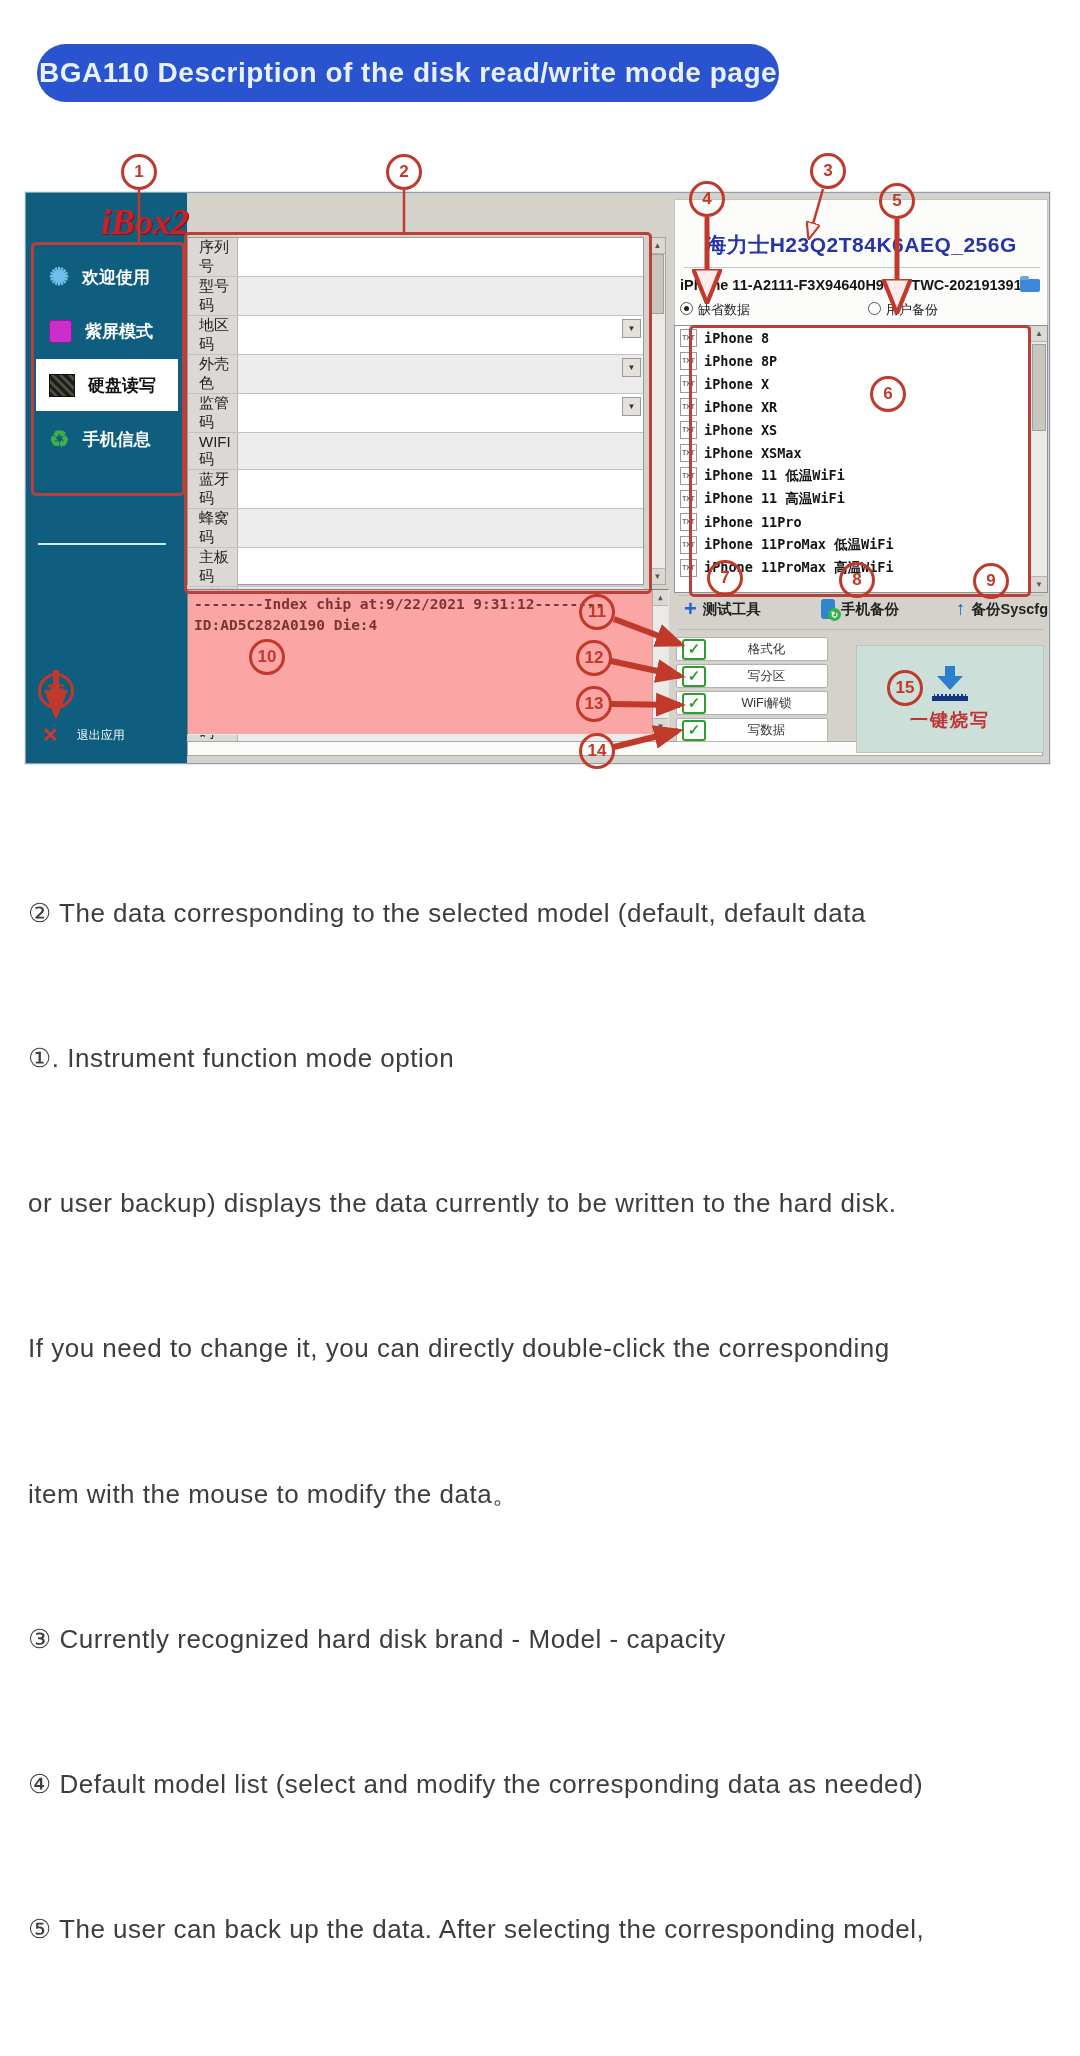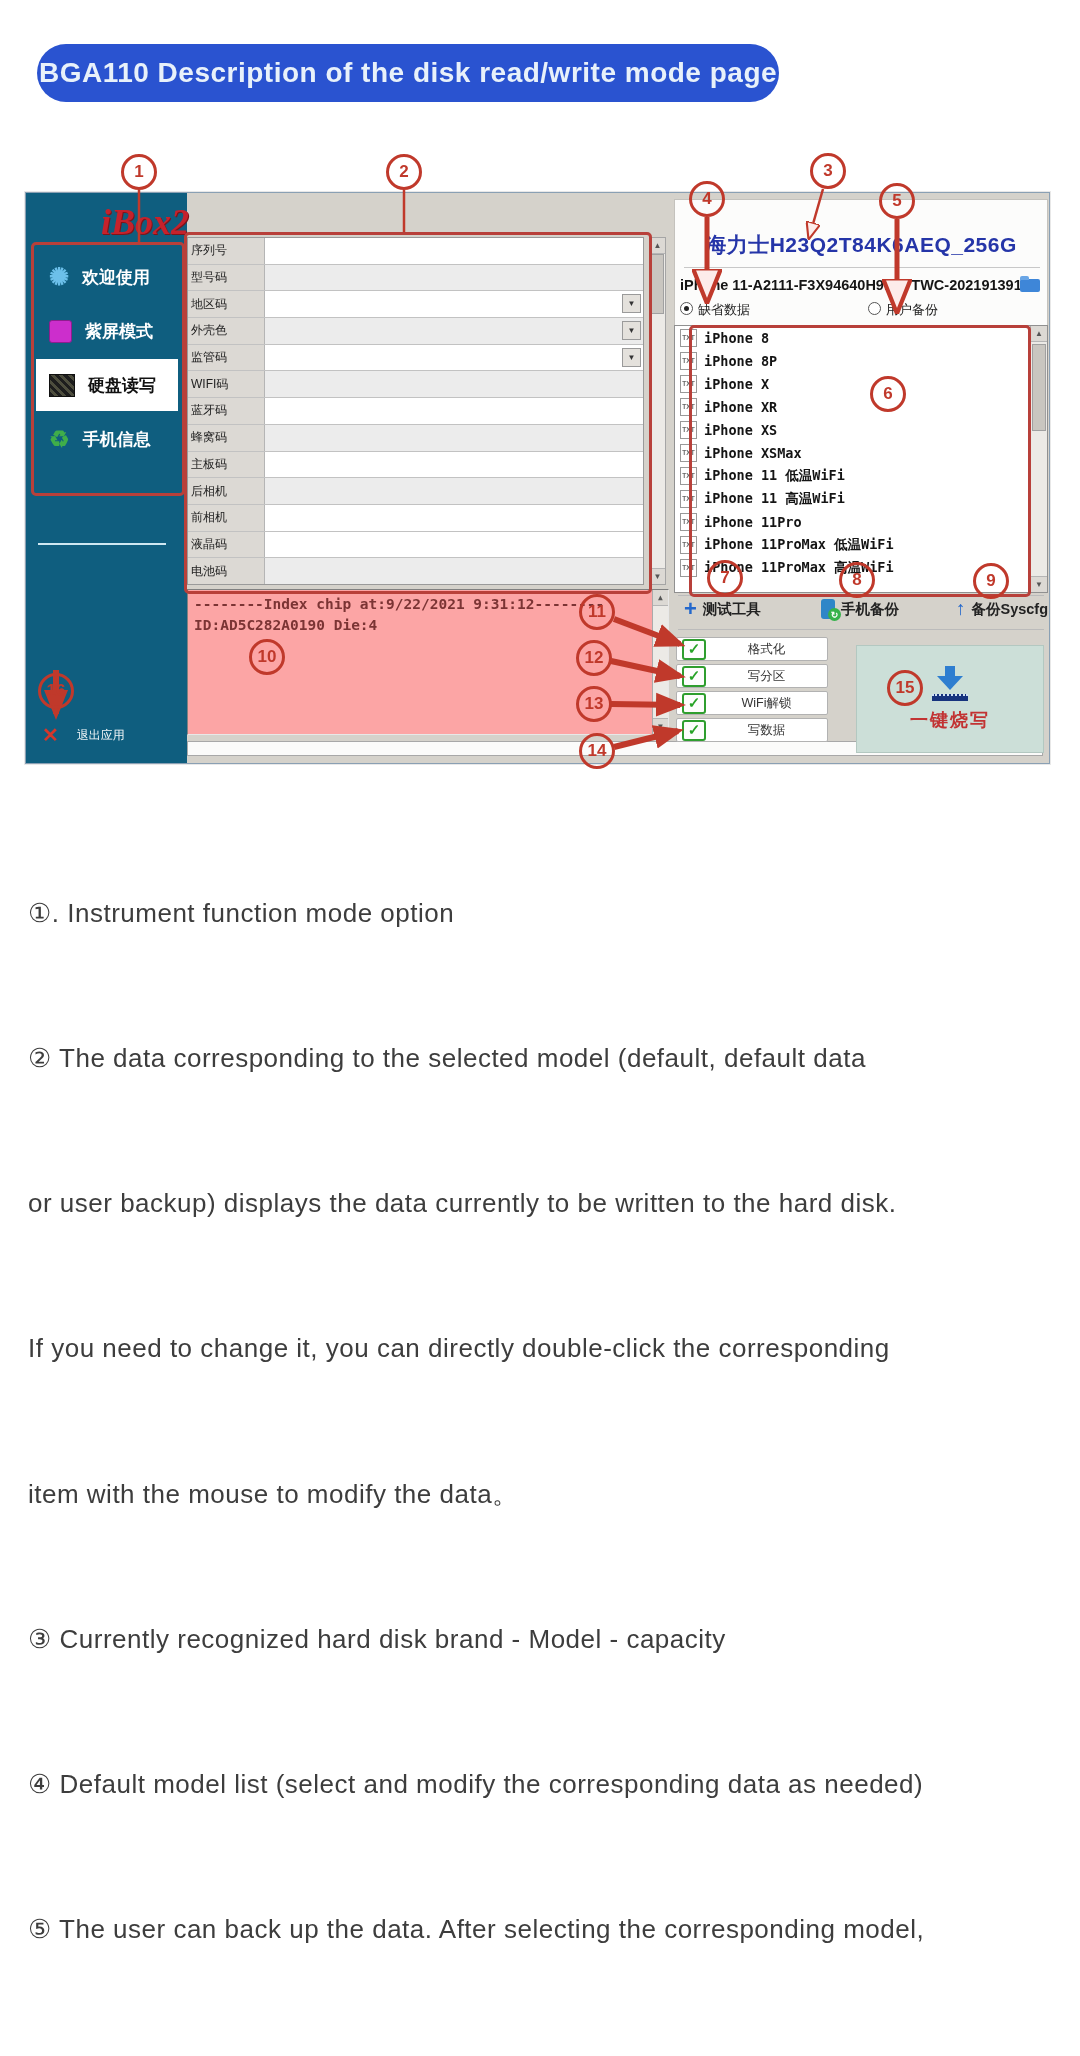--- a/index.html
+++ b/index.html
@@ -35,22 +35,22 @@
   .side-divider{left:12px;top:350px;width:128px;height:2px;background:#cfe8f2;}
   .exit-row{left:16px;top:530px;display:flex;align-items:center;gap:18px;cursor:pointer;}
   .exit-x{color:#d5372a;font-size:20px;font-weight:bold;}
   .exit-label{color:#f2f7f9;font-size:12px;}
 
   
   .form-box{left:161px;top:44px;width:457px;height:348px;border:1px solid #9a9a9a;
     display:flex;flex-direction:column;background:#fff;box-sizing:border-box;}
   .frow{flex:1;display:flex;border-bottom:1px solid #c2c2c2;}
   .frow:last-child{border-bottom:none;}
-  .flabel{width:77px;background:#dcd9d4;border-right:1px solid #b5b5b5;
-    font-size:12px;color:#222;display:flex;align-items:center;padding-left:3px;box-sizing:border-box;}
+  .flabel{width:50px;background:#dcd9d4;border-right:1px solid #b5b5b5;
+    font-size:15px;color:#222;display:flex;align-items:center;padding-left:11px;box-sizing:border-box;}
   .fvalue{flex:1;position:relative;}
   .frow.alt .fvalue{background:#ececec;}
   .dd{position:absolute;right:2px;top:3px;width:17px;height:17px;background:#e4e1dc;
     border:1px solid #9a9a9a;font-size:8px;color:#333;display:flex;align-items:center;
     justify-content:center;cursor:pointer;}
 
   
   .vscroll{background:#eceae6;border:1px solid #a5a5a5;box-sizing:border-box;}
   .sarrow{width:100%;height:15px;display:flex;align-items:center;justify-content:center;
     font-size:8px;color:#555;background:#dcd9d4;border-bottom:1px solid #b5b5b5;cursor:pointer;}
@@ -395,22 +395,22 @@
 <div class="abs ann" style="left:973px;top:563px;">9</div>
 <div class="abs ann" style="left:249px;top:639px;">10</div>
 <div class="abs ann" style="left:579px;top:594px;">11</div>
 <div class="abs ann" style="left:576px;top:640px;">12</div>
 <div class="abs ann" style="left:576px;top:686px;">13</div>
 <div class="abs ann" style="left:579px;top:733px;">14</div>
 <div class="abs ann" style="left:887px;top:670px;">15</div>
 <div class="abs ann" style="left:38px;top:633px;margin-top:40px;">16</div>
 
 <div class="abs descriptions">
+  <div>② The data corresponding to the selected model (default, default data</div>
   <div>①. Instrument function mode option</div>
-  <div>② The data corresponding to the selected model (default, default data</div>
   <div>or user backup) displays the data currently to be written to the hard disk.</div>
   <div>If you need to change it, you can directly double-click the corresponding</div>
   <div>item with the mouse to modify the data。</div>
   <div>③ Currently recognized hard disk brand - Model - capacity</div>
   <div>④ Default model list (select and modify the corresponding data as needed)</div>
   <div>⑤ The user can back up the data. After selecting the corresponding model,</div>
   <div>it can be directly written to the hard disk</div>
   
   
   

